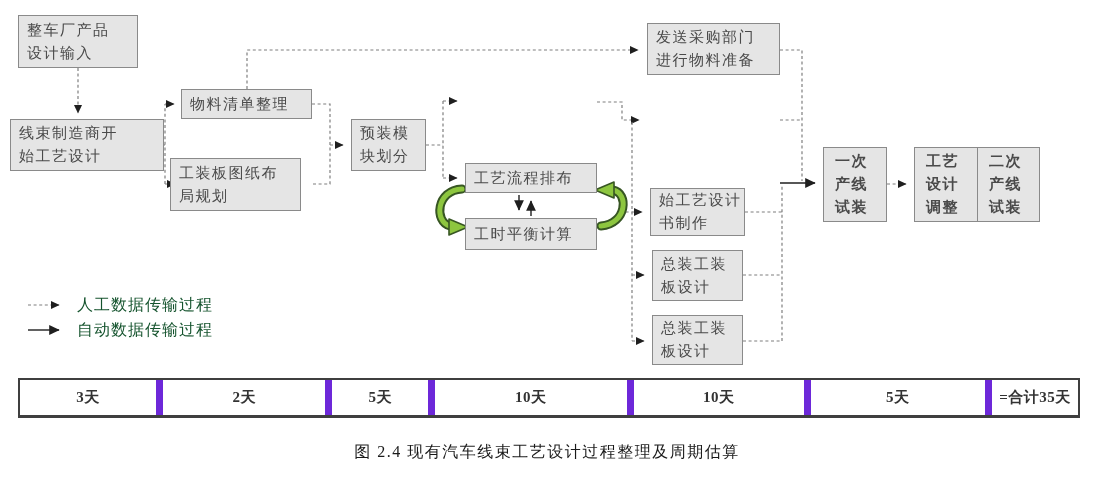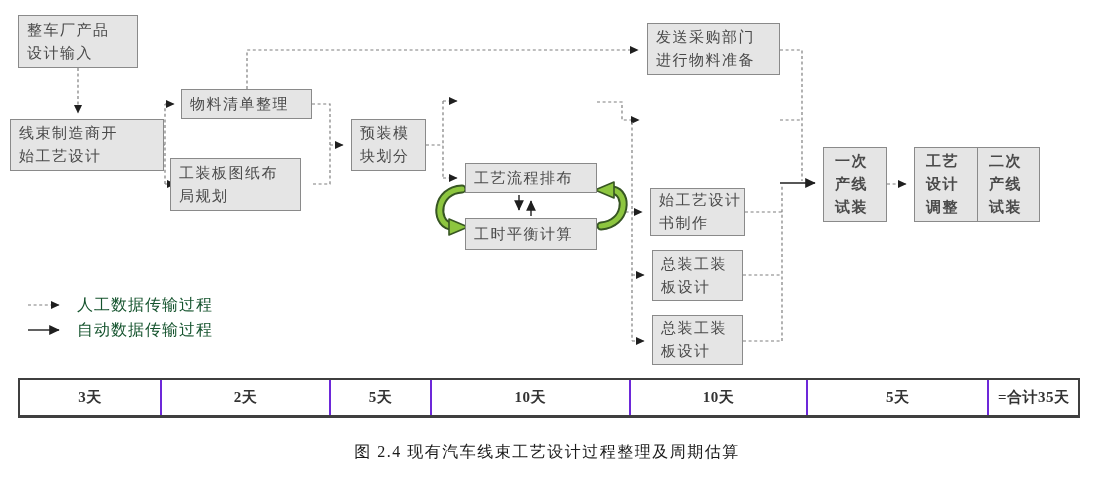--- a/index.html
+++ b/index.html
@@ -27,21 +27,21 @@
   }
   .timeline{
     position:absolute;left:18px;top:378px;width:1062px;height:40px;z-index:1;
     display:flex;box-sizing:border-box;
     border:2px solid var(--table-border);border-bottom-width:3px;
     font-family:Liberation Serif, serif;
   }
   .tcell{
     display:flex;align-items:center;justify-content:center;box-sizing:border-box;
     font-size:15px;font-weight:700;color:#333;letter-spacing:0.5px;
-    border-left:2px solid #6d28d9;
+    border-left:7px solid #6d28d9;
   }
   .tcell:first-child{border-left:none;}
   .caption{
     position:absolute;left:0;top:442px;width:100%;text-align:center;z-index:1;
     font-size:16px;color:#1a1a1a;letter-spacing:1.5px;
   }
 </style>
 </head>
 <body>
 

